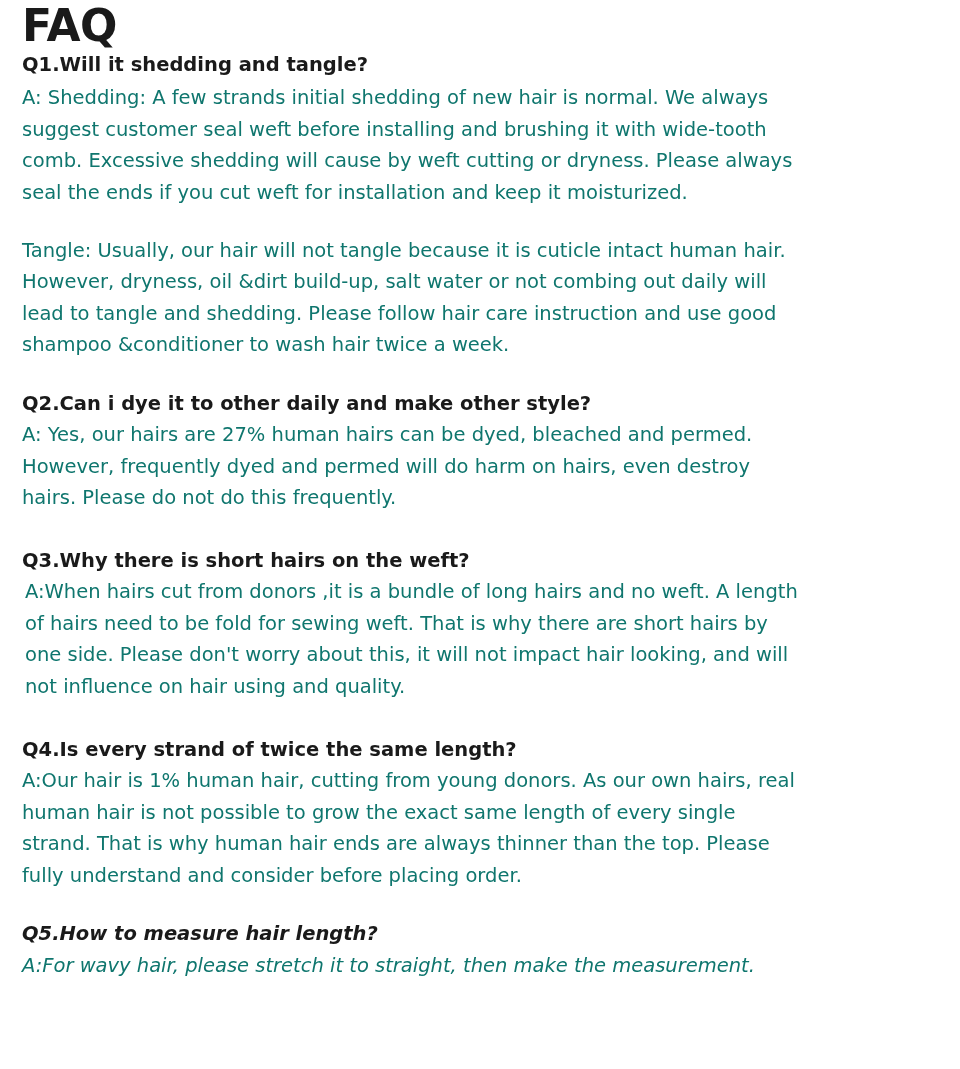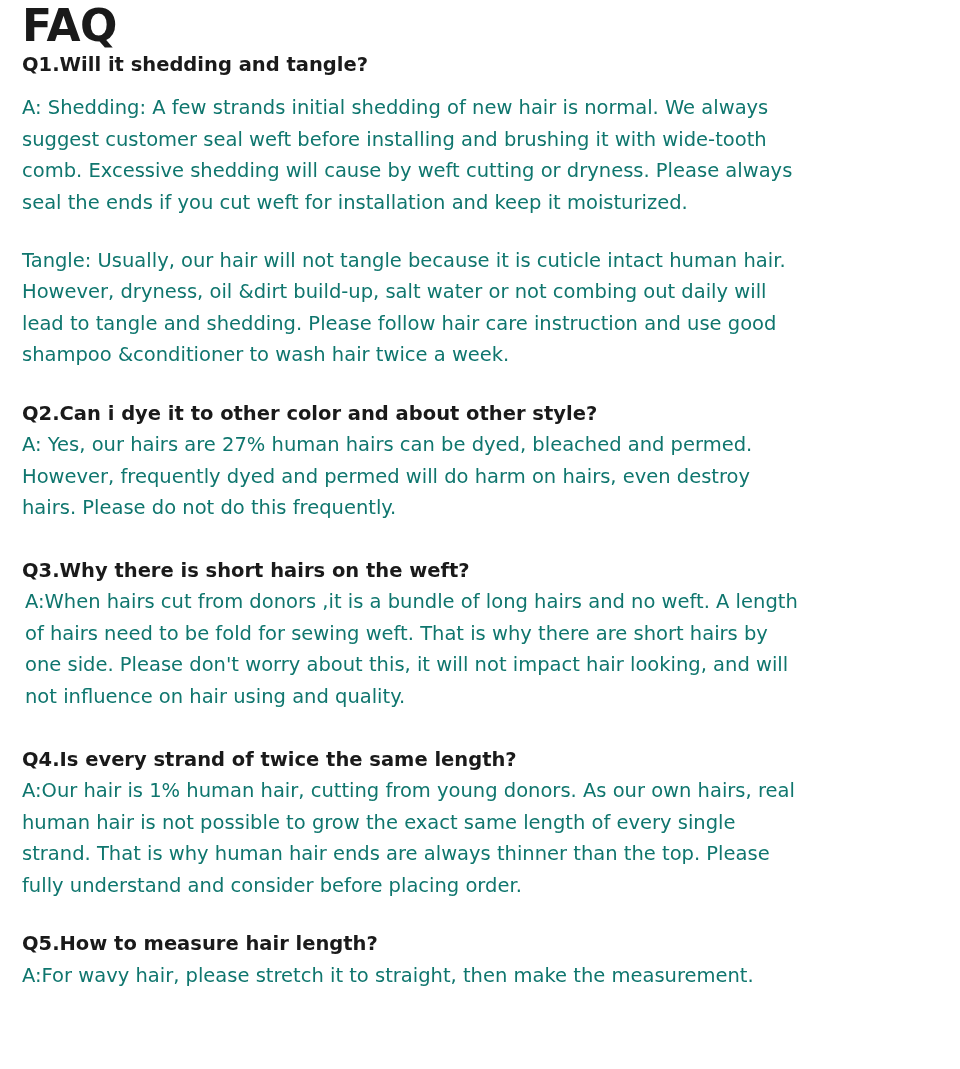--- a/index.html
+++ b/index.html
@@ -45,41 +45,41 @@
     margin: 0;
     color: #0f766e;
   }
   .answer + .answer {
     margin-top: 26px;
   }
   .indent {
     padding-left: 3px;
   }
   .q1 { margin-bottom: 30px; }
-  .q1 .question { margin-bottom: 14px; }
+  .q1 .question { margin-bottom: 4px; }
   .q2 { margin-bottom: 34px; }
   .q3 { margin-bottom: 34px; }
   .q4 { margin-bottom: 30px; }
-  .q5 { margin-bottom: 16px; }
+  .q5 { margin-bottom: 16px; font-style: italic; }
 </style>
 </head>
 <body>
 
 <div class="page">
 
   <h1 class="faq-title">FAQ</h1>
 
   <section class="qa-block q1">
     <p class="question">Q1.Will it shedding and tangle?</p>
     <p class="answer">A: Shedding: A few strands initial shedding of new hair is normal. We always suggest customer seal weft before installing and brushing it with wide-tooth comb. Excessive shedding will cause by weft cutting or dryness. Please always seal the ends if you cut weft for installation and keep it moisturized.</p>
     <p class="answer">Tangle: Usually, our hair will not tangle because it is cuticle intact human hair. However, dryness, oil &amp;dirt build-up, salt water or not combing out daily will lead to tangle and shedding. Please follow hair care instruction and use good shampoo &amp;conditioner to wash hair twice a week.</p>
   </section>
 
   <section class="qa-block q2">
-    <p class="question">Q2.Can i dye it to other color and about other style?</p>
+    <p class="question">Q2.Can i dye it to other daily and make other style?</p>
     <p class="answer">A: Yes, our hairs are 27% human hairs can be dyed, bleached and permed. However, frequently dyed and permed will do harm on hairs, even destroy hairs. Please do not do this frequently.</p>
   </section>
 
   <section class="qa-block q3">
     <p class="question">Q3.Why there is short hairs on the weft?</p>
     <p class="answer indent">A:When hairs cut from donors ,it is a bundle of long hairs and no weft. A length of hairs need to be fold for sewing weft. That is why there are short hairs by one side. Please don't worry about this, it will not impact hair looking, and will not influence on hair using and quality.</p>
   </section>
 
   <section class="qa-block q4">
     <p class="question">Q4.Is every strand of twice the same length?</p>

